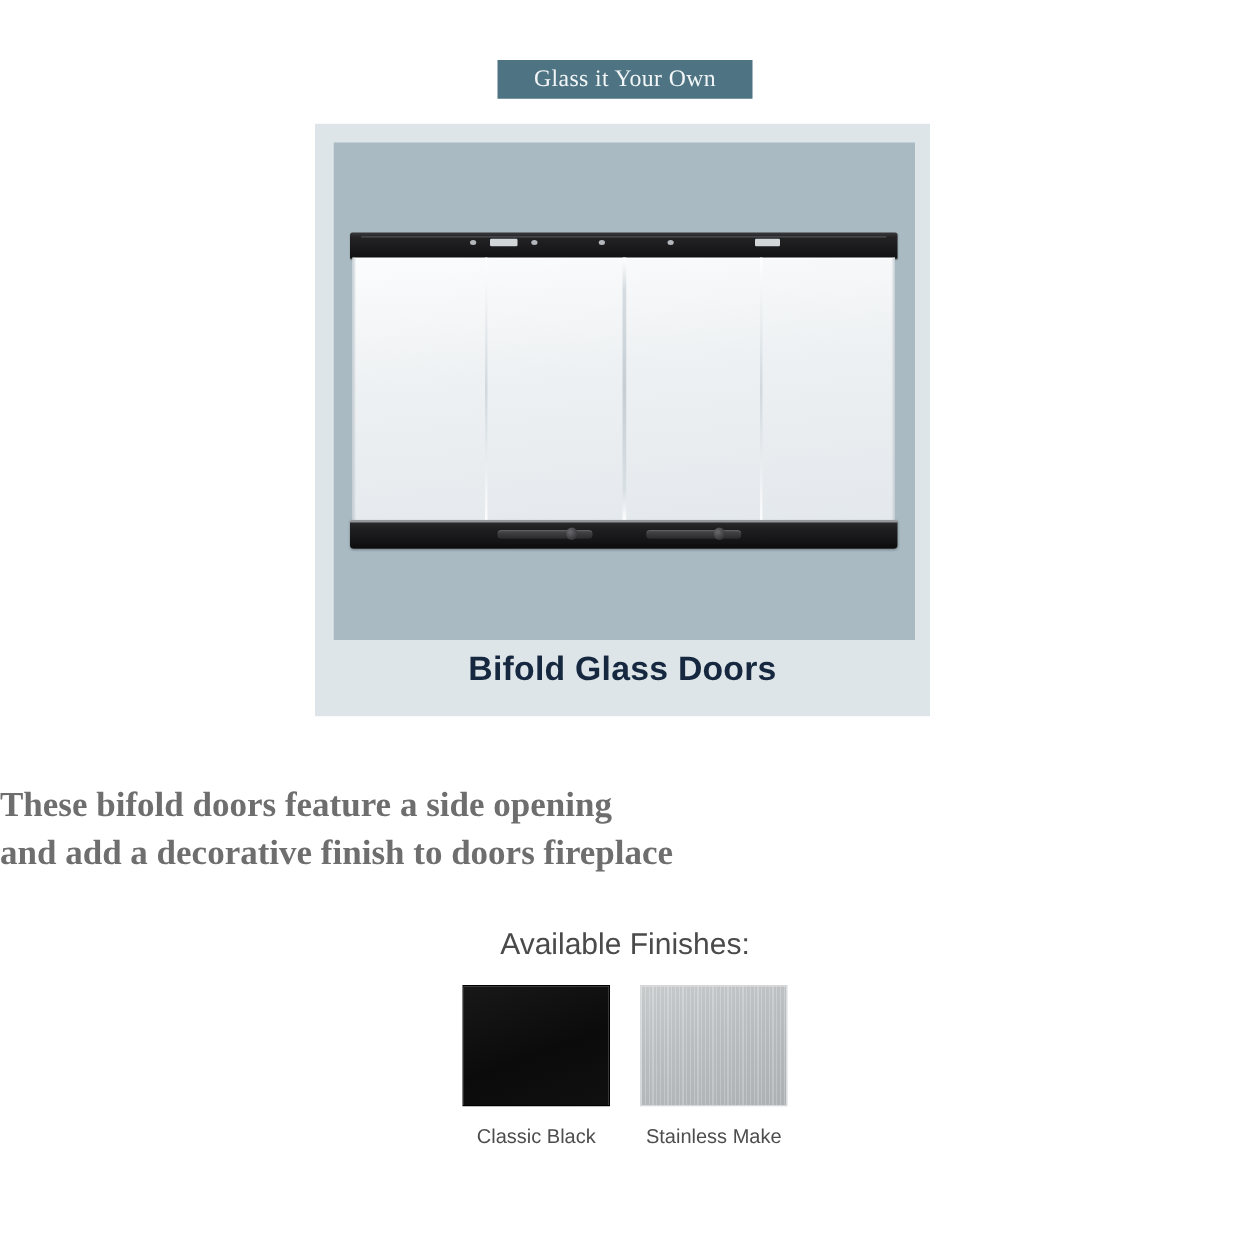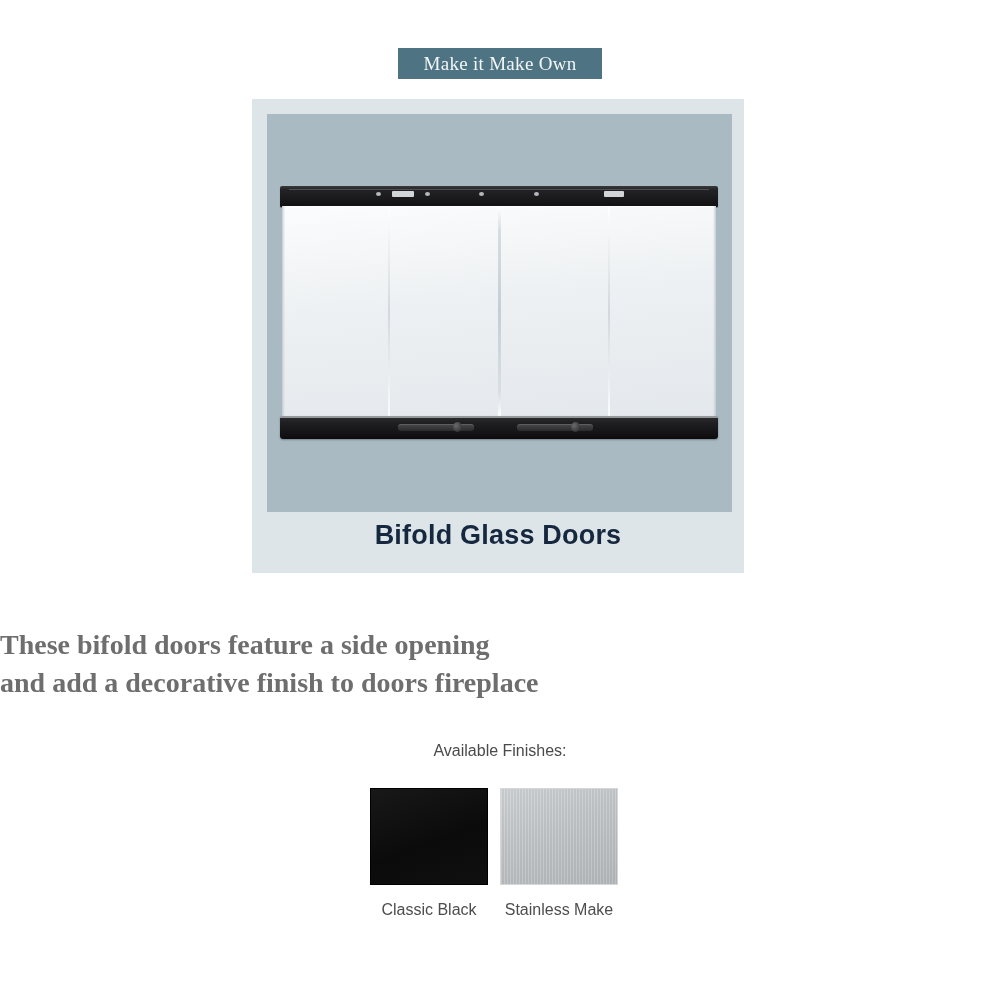--- a/index.html
+++ b/index.html
@@ -216,31 +216,31 @@
   .description-line { display: block; }
 
   
   .finishes-heading {
     position: absolute;
     left: 0;
     top: 742px;
     width: 1000px;
     text-align: center;
     font-family: "Liberation Sans", sans-serif;
-    font-size: 16px;
+    font-size: 24px;
     color: #4a4a4a;
   }
 
   .swatch-row {
     position: absolute;
     left: 370px;
     top: 788px;
     width: 244px;
     display: flex;
-    gap: 12px;
+    gap: 24px;
   }
   .swatch-item {
     width: 118px;
     text-align: center;
   }
   .swatch-chip {
     width: 118px;
     height: 97px;
     border: 1px solid #cfcfcf;
     box-sizing: border-box;
@@ -266,21 +266,21 @@
     color: #4d4d4d;
     white-space: nowrap;
   }
 </style>
 </head>
 <body>
 
 <div id="page">
 
   <div class="header-badge">
-    <span class="header-badge-label">Make it Make Own</span>
+    <span class="header-badge-label">Glass it Your Own</span>
   </div>
 
   <div class="polaroid">
 
     <div class="photo">
 
       <div class="door-assembly">
 
         <div class="top-rail">
           <span class="rail-screw" style="left:22%"></span>

